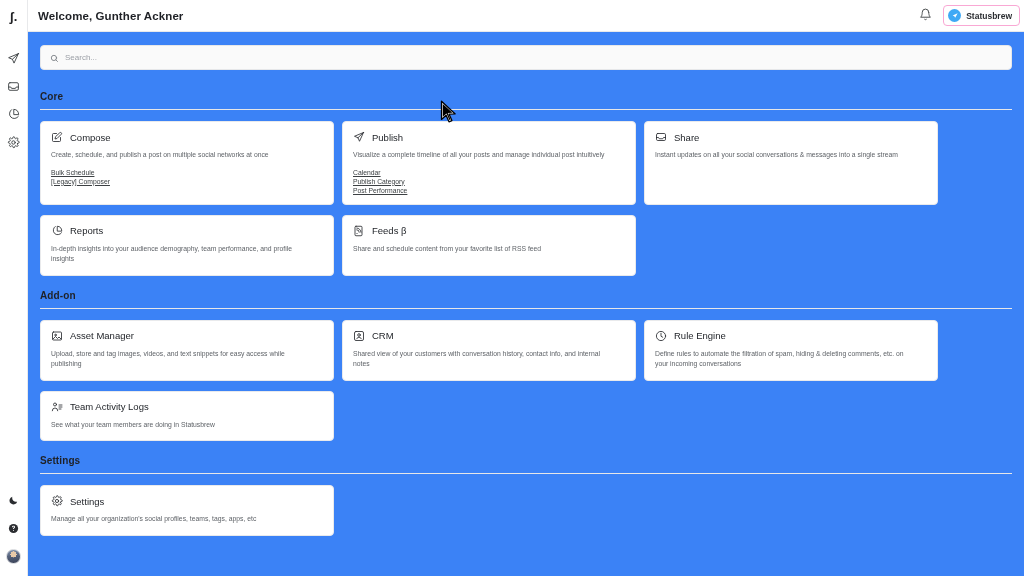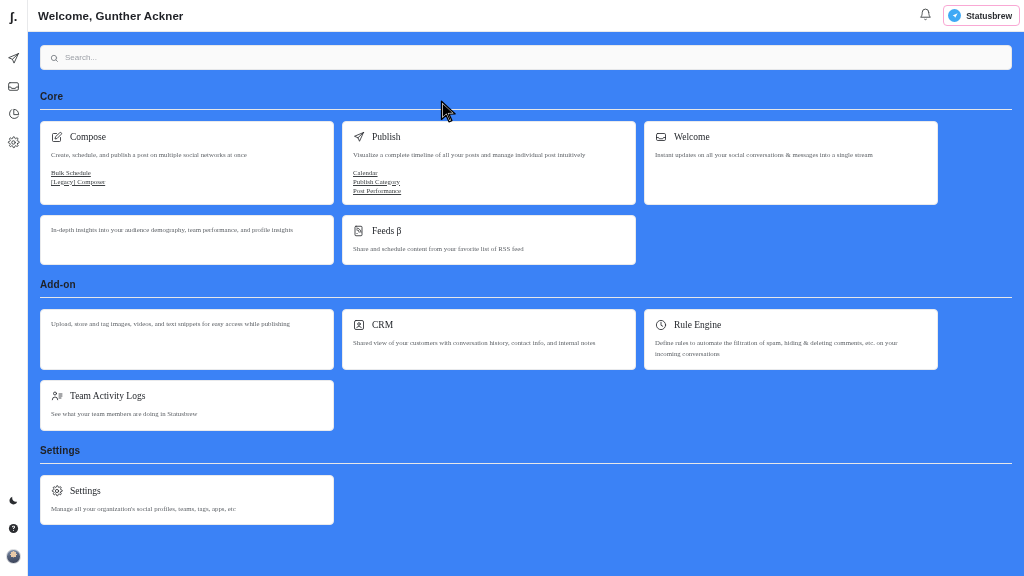--- a/index.html
+++ b/index.html
@@ -99,21 +99,20 @@
   .section { margin-bottom: 14px; }
 
   .grid { display: flex; flex-wrap: wrap; gap: 10px 8px; }
   .card {
     background: #ffffff;
     border: 1px solid #e9eaec;
     border-radius: 4px;
     padding: 9px 22px 10px 10px;
     width: 294px;
     cursor: pointer;
-    font-family: Liberation Serif, serif;
   }
   .card.tall { min-height: 79px; }
   .card.short { min-height: 50px; }
   .card.mid { min-height: 57px; }
   .card-head { display: flex; align-items: center; gap: 7px; margin-bottom: 7px; }
   .card-icon { width: 12px; height: 12px; display: flex; align-items: center; justify-content: center; flex: 0 0 12px; }
   .card-title { font-size: 9.5px; font-weight: 400; color: #23262b; }
   .card-desc { font-size: 6.8px; color: #5f6368; line-height: 1.55; }
   .card-links { margin-top: 8px; display: flex; flex-direction: column; gap: 2px; }
   .card-link {
@@ -266,25 +265,34 @@
                 </div>
               </div>
               <div class="card short">
                 <div class="card-head">
                   <span class="card-icon">
                     <svg width="12" height="12" viewBox="0 0 24 24" fill="none" stroke="#2b2d31" stroke-width="1.7" stroke-linecap="round" stroke-linejoin="round">
                       <rect x="3" y="5" width="18" height="14" rx="2.5"></rect>
                       <path d="M3 13h4l1.5 2.5h7L17 13h4"></path>
                     </svg>
                   </span>
-                  <span class="card-title">Welcome</span>
+                  <span class="card-title">Share</span>
                 </div>
                 <div class="card-desc">Instant updates on all your social conversations &amp; messages into a single stream</div>
               </div>
               <div class="card short">
+                <div class="card-head">
+                  <span class="card-icon">
+                    <svg width="12" height="12" viewBox="0 0 24 24" fill="none" stroke="#2b2d31" stroke-width="1.7" stroke-linecap="round" stroke-linejoin="round">
+                      <path d="M21 15.5A9 9 0 1 1 8.5 3"></path>
+                      <path d="M21.5 11.5A9.5 9.5 0 0 0 12.5 2.5V11.5z"></path>
+                    </svg>
+                  </span>
+                  <span class="card-title">Reports</span>
+                </div>
                 <div class="card-desc">In-depth insights into your audience demography, team performance, and profile insights</div>
               </div>
               <div class="card short">
                 <div class="card-head">
                   <span class="card-icon">
                     <svg width="12" height="12" viewBox="0 0 24 24" fill="none" stroke="#2b2d31" stroke-width="1.7" stroke-linecap="round" stroke-linejoin="round">
                       <rect x="4" y="2.5" width="14" height="19" rx="2"></rect>
                       <path d="M7.5 9.5a5 5 0 0 1 5 5"></path>
                       <path d="M7.5 6a8.5 8.5 0 0 1 8.5 8.5"></path>
                       <circle cx="8" cy="17" r="1.1" fill="#2b2d31" stroke="none"></circle>
@@ -294,20 +302,30 @@
                 </div>
                 <div class="card-desc">Share and schedule content from your favorite list of RSS feed</div>
               </div>
             </div>
           </div>
           <div class="section">
             <div class="section-title">Add-on</div>
             <div class="section-rule"></div>
             <div class="grid">
               <div class="card short">
+                <div class="card-head">
+                  <span class="card-icon">
+                    <svg width="12" height="12" viewBox="0 0 24 24" fill="none" stroke="#2b2d31" stroke-width="1.7" stroke-linecap="round" stroke-linejoin="round">
+                      <rect x="3" y="4" width="18" height="16" rx="2"></rect>
+                      <circle cx="9" cy="10" r="1.6"></circle>
+                      <path d="M4 18l5-5 4 4 3-3 4 4"></path>
+                    </svg>
+                  </span>
+                  <span class="card-title">Asset Manager</span>
+                </div>
                 <div class="card-desc">Upload, store and tag images, videos, and text snippets for easy access while publishing</div>
               </div>
               <div class="card short">
                 <div class="card-head">
                   <span class="card-icon">
                     <svg width="12" height="12" viewBox="0 0 24 24" fill="none" stroke="#2b2d31" stroke-width="1.7" stroke-linecap="round" stroke-linejoin="round">
                       <rect x="3" y="3" width="18" height="18" rx="3"></rect>
                       <circle cx="12" cy="10" r="2.6"></circle>
                       <path d="M7.5 17.5a4.8 4.8 0 0 1 9 0"></path>
                     </svg>

